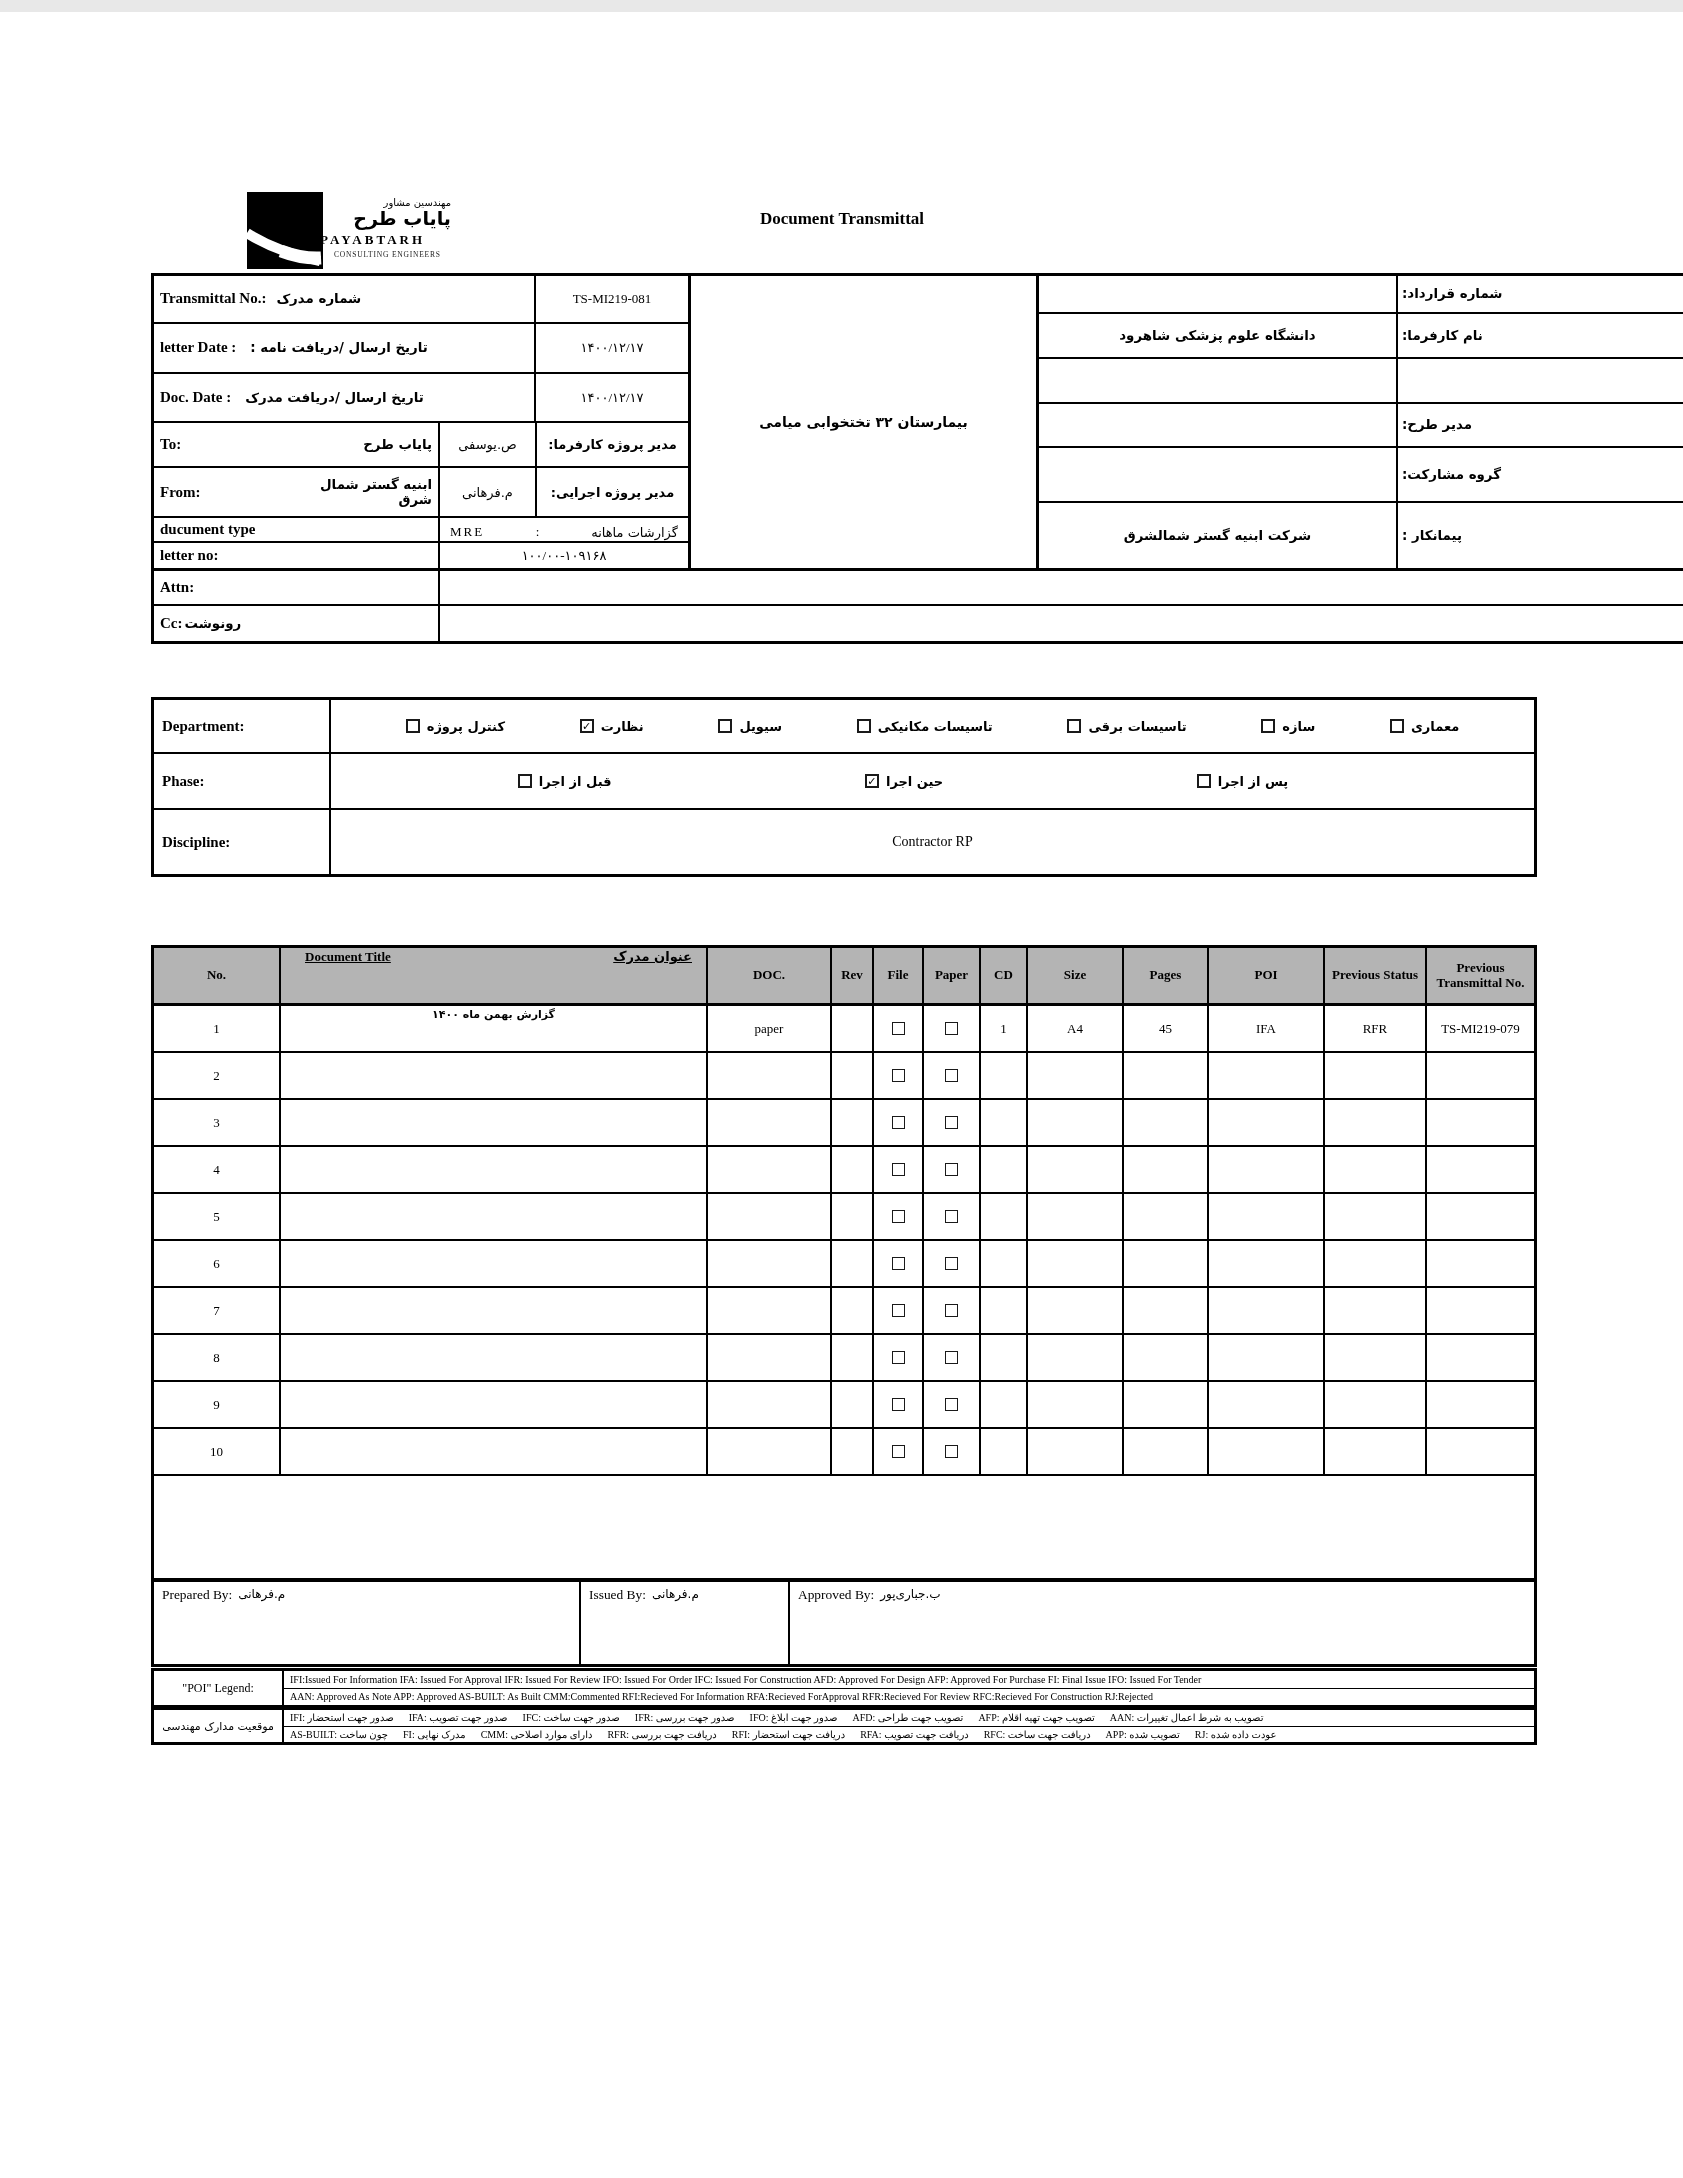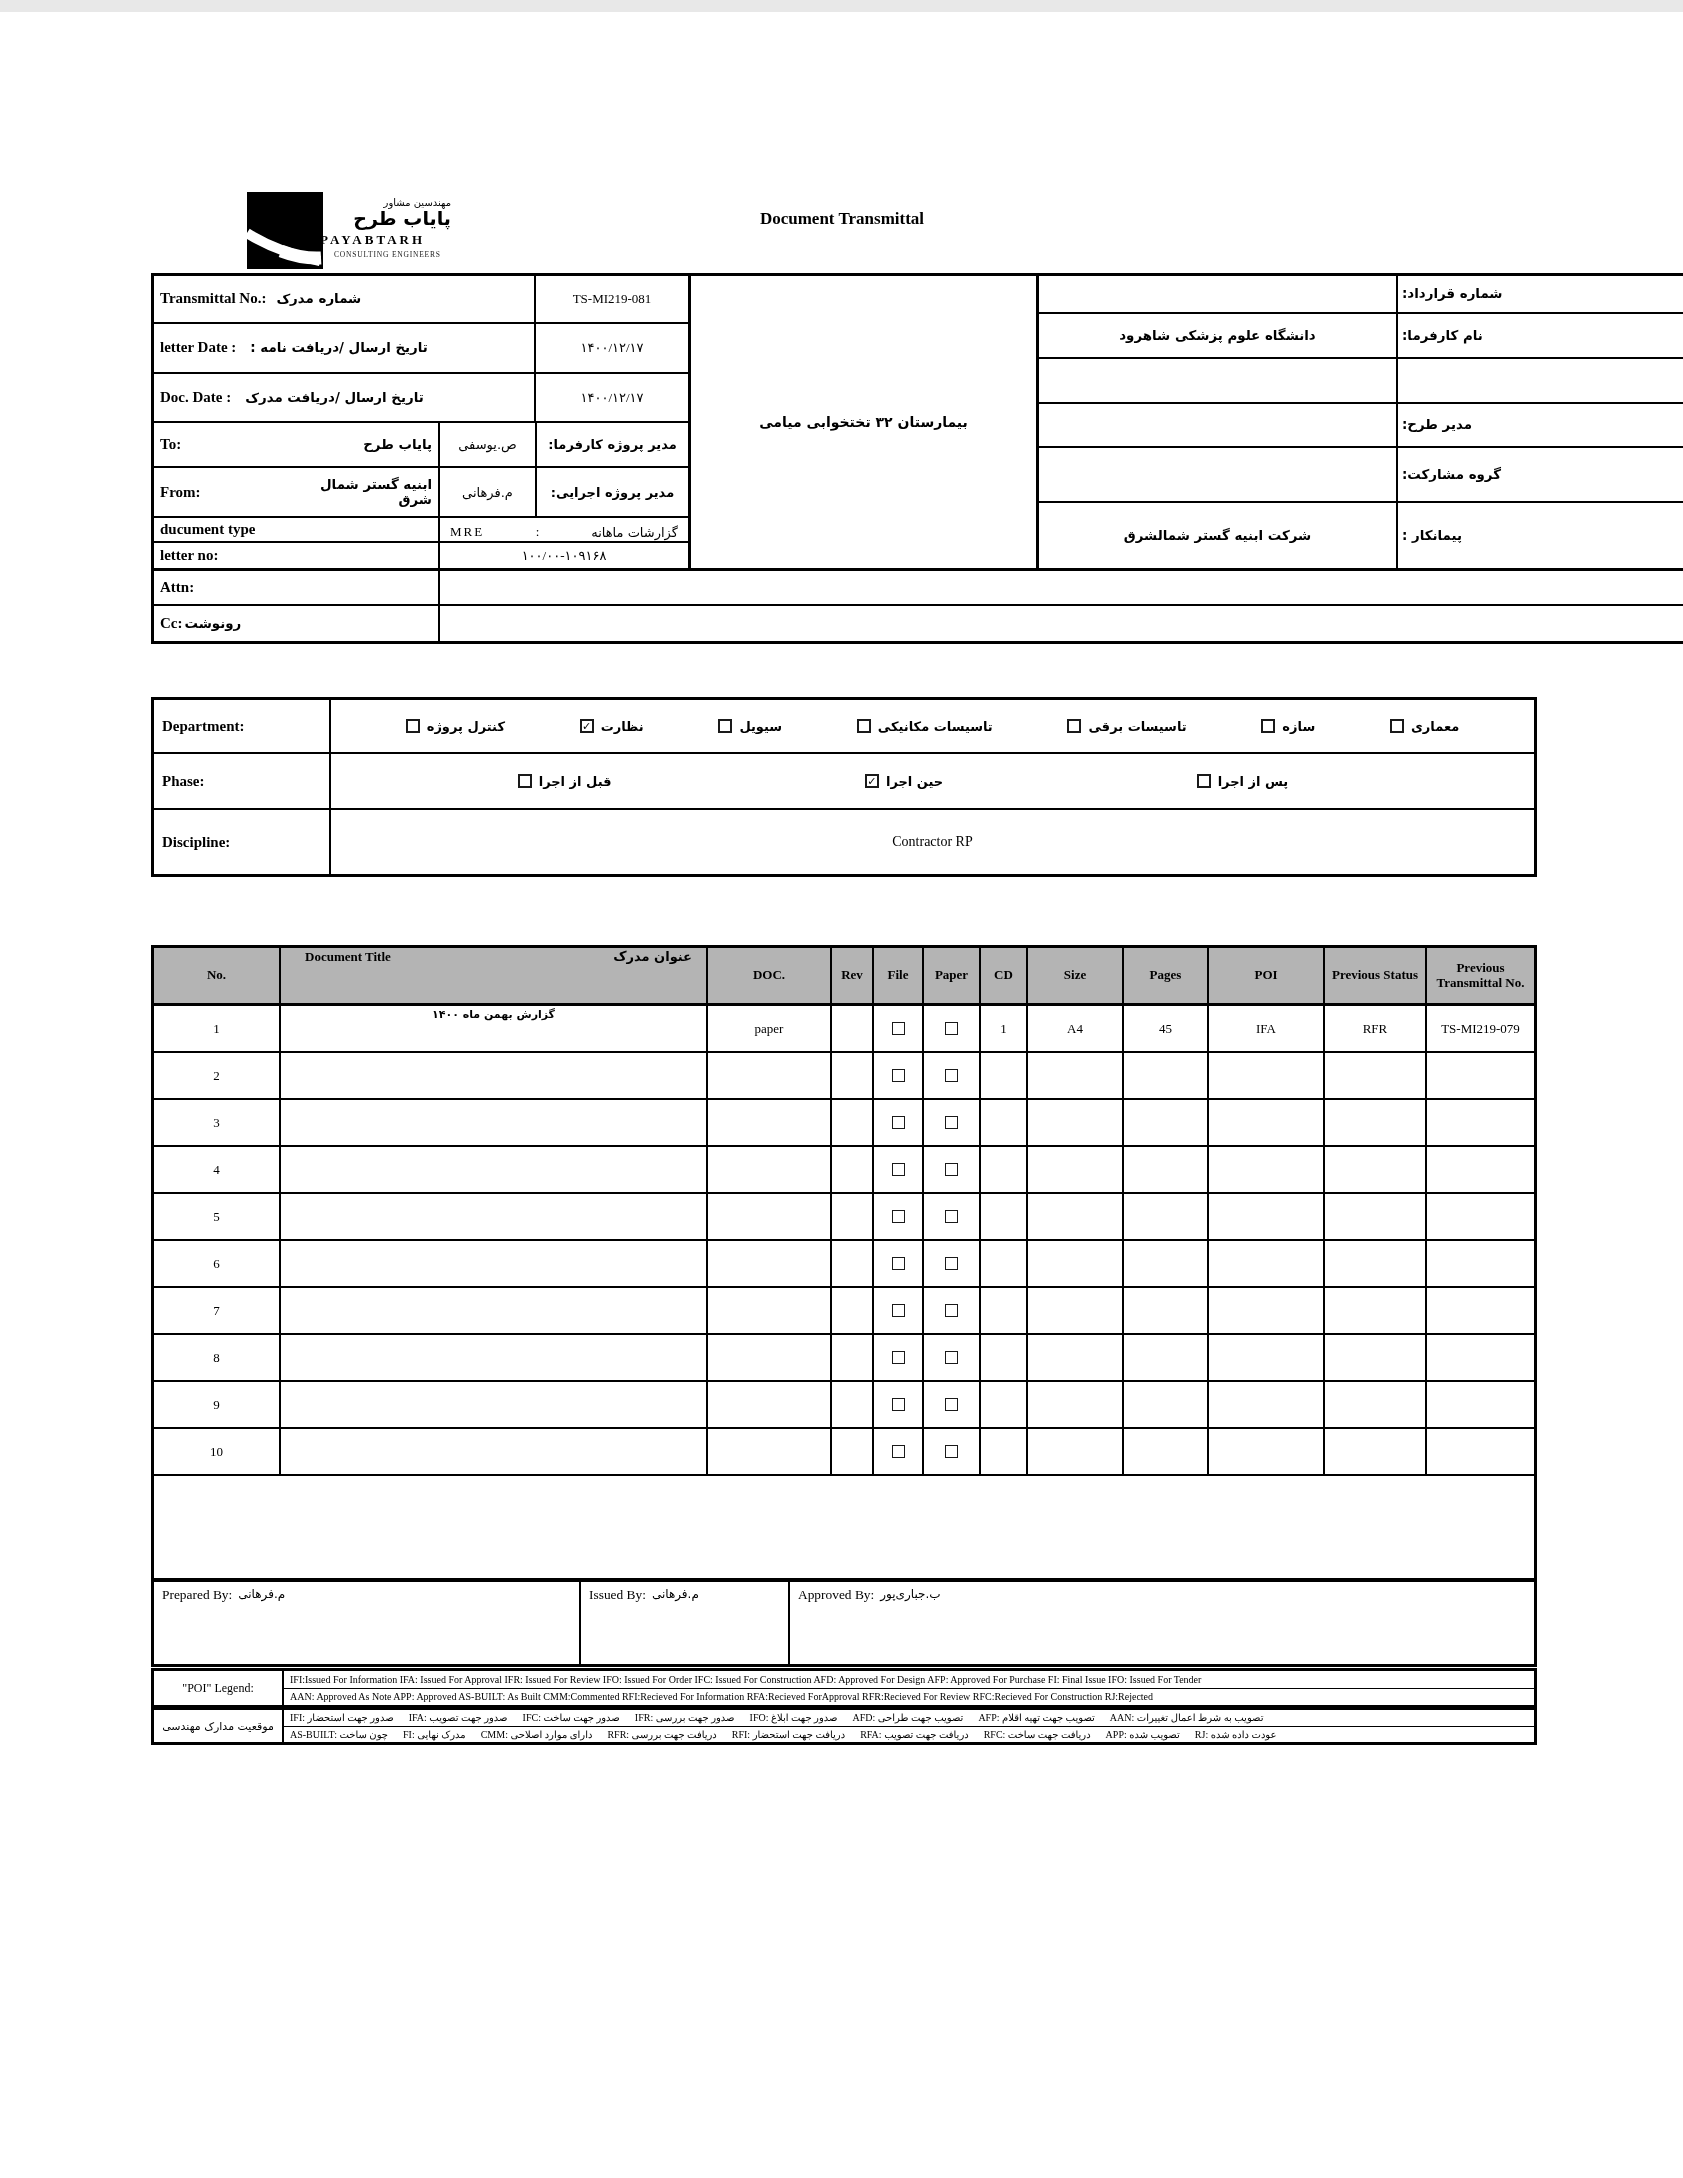--- a/index.html
+++ b/index.html
@@ -58,21 +58,21 @@
   
   .dt { position:absolute; left:151px; top:933px; width:1386px; border:3px solid #000; background:#fff; }
   .trow { display:flex; border-bottom:2px solid #000; height:47px; }
   .trow.thead { height:58px; background:#b4b4b4; border-bottom:3px solid #000; }
   .tc { display:flex; align-items:center; justify-content:center; border-right:2px solid #000; font-size:13px; text-align:center; overflow:hidden; }
   .tc:last-child { border-right:none; }
   .thead .tc { font-weight:bold; font-size:13px; line-height:1.15; }
   .c-no{width:127px;} .c-title{width:427px;} .c-doc{width:124px;} .c-rev{width:42px;}
   .c-file{width:50px;} .c-paper{width:57px;} .c-cd{width:47px;} .c-size{width:96px;}
   .c-pages{width:85px;} .c-poi{width:116px;} .c-pst{width:102px;} .c-ptr{flex:1;}
-  .thead .c-title { justify-content:space-between; padding:0 14px 0 24px; }
+  .thead .c-title { justify-content:space-between; padding:0 14px 0 24px;text-decoration:underline; }
   .trow .c-title { align-items:flex-start; padding-top:2px; }
   .rtitle { width:100%; text-align:center; font-size:11px; font-weight:bold; }
   .h2l { font-size:11px; }
   .notes { height:102px; border-bottom:none; }
 
   
   .sig { position:absolute; left:151px; top:1567px; width:1386px; height:88px; border:3px solid #000; display:flex; background:#fff; }
   .sig .sc { border-right:2.5px solid #000; padding:5px 8px; font-size:13.4px; display:flex; align-items:flex-start; gap:6px; }
   .sig .sc:last-child { border-right:none; }
   .sc1{width:427px;} .sc2{width:209px;} .sc3{width:388px;} .sc4{flex:1;}

